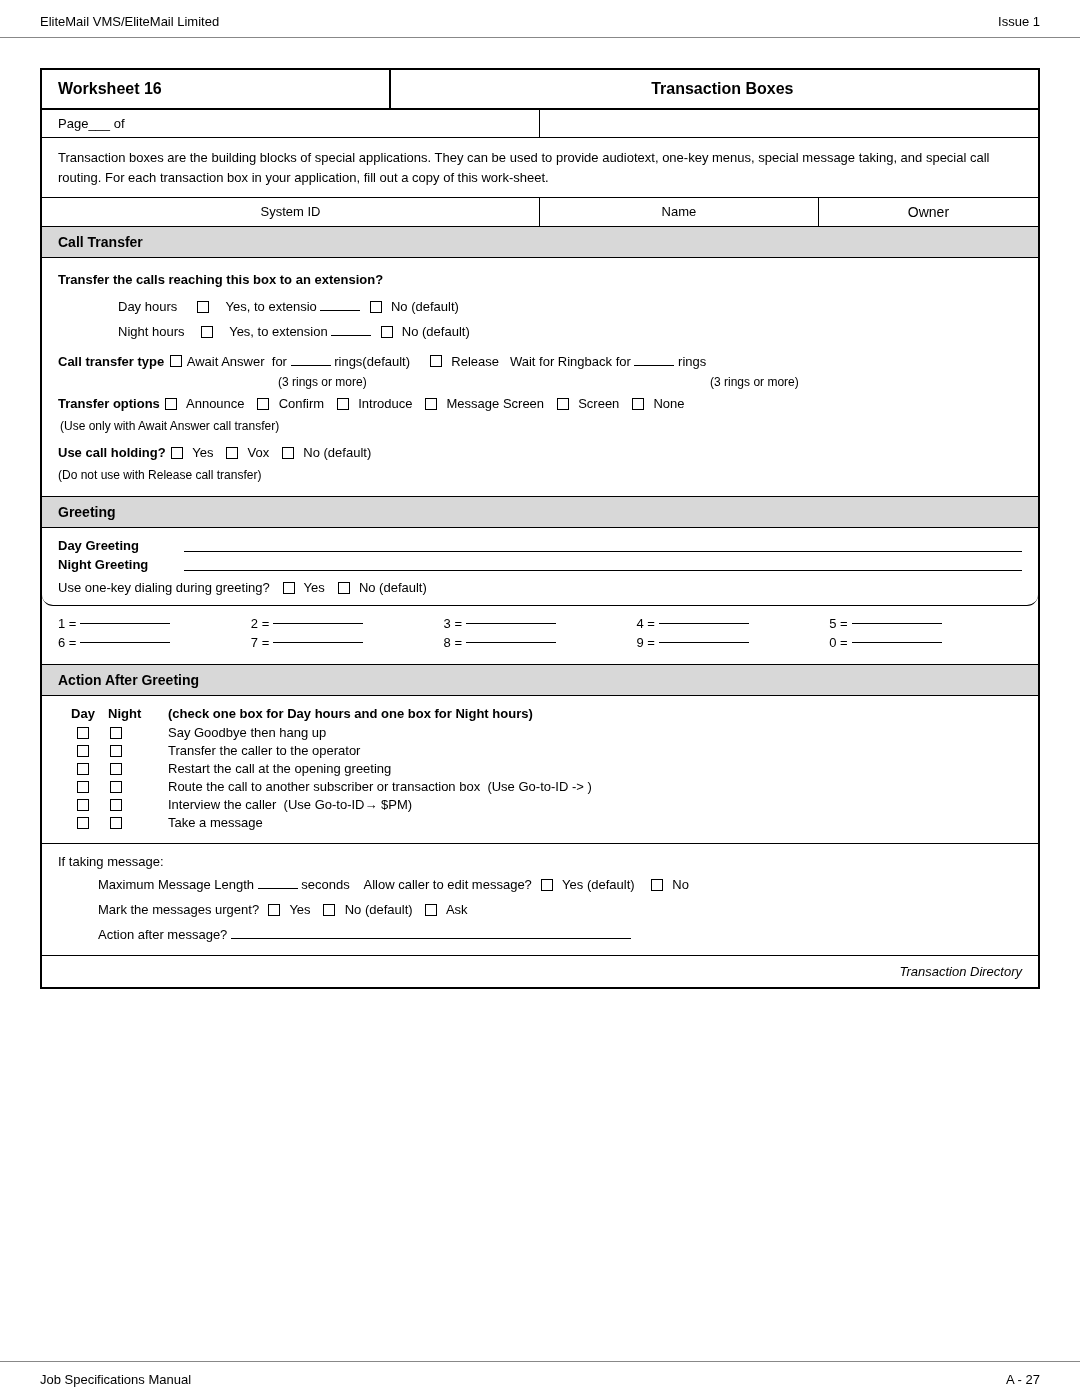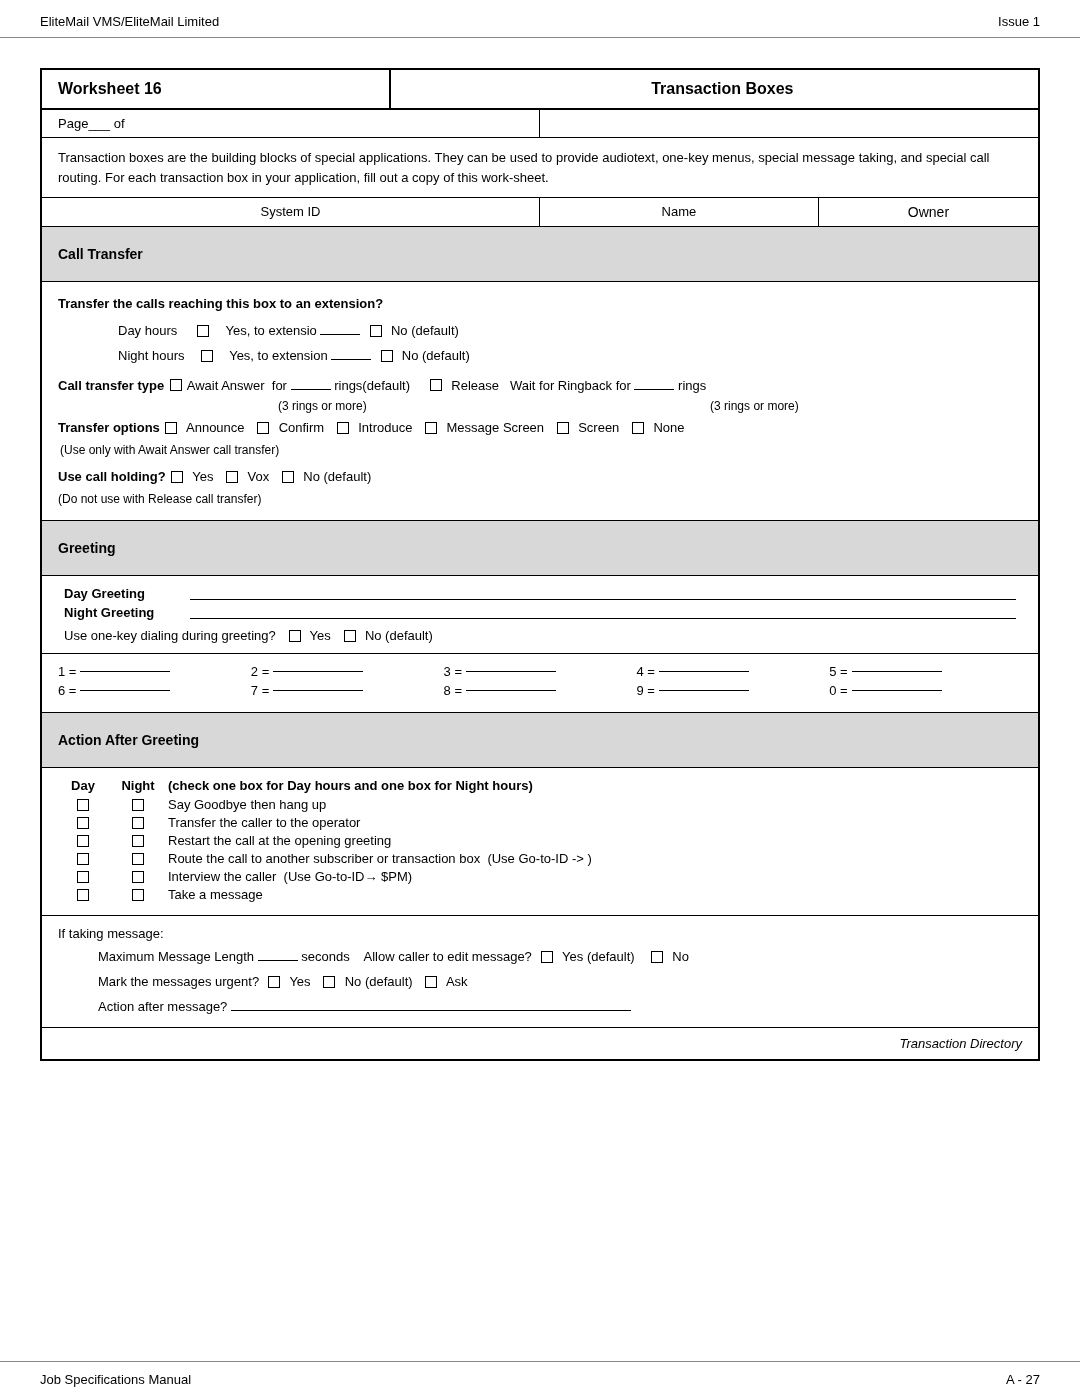--- a/index.html
+++ b/index.html
@@ -108,21 +108,21 @@
     }
 
     .owner-cell {
       flex: 1;
       padding: 6px 16px;
       font-size: 14px;
     }
 
     .section-header {
       background: #d8d8d8;
-      padding: 19px 16px;
+      padding: 7px 16px;
       font-weight: bold;
       font-size: 14px;
       border-bottom: 1px solid #000;
     }
 
     .section-content {
       padding: 10px 16px;
       font-size: 13px;
       line-height: 1.8;
       border-bottom: 1px solid #000;
@@ -145,23 +145,24 @@
       min-width: 40px;
     }
 
     .underline-long {
       display: inline-block;
       border-bottom: 1px solid #000;
       min-width: 120px;
     }
 
     .greeting-section {
-      padding: 10px 22px;
-      font-size: 13px;
-      border-bottom: 1px solid #000;
+      padding: 10px 16px;
+      font-size: 13px;
+      border-bottom: 1px solid #000;
+      border-radius: 11px;
     }
 
     .greeting-line {
       display: flex;
       align-items: center;
       margin-bottom: 4px;
     }
 
     .greeting-label {
       font-weight: bold;
@@ -217,21 +218,20 @@
       margin-bottom: 3px;
     }
 
     .day-col {
       width: 50px;
       text-align: center;
     }
 
     .night-col {
       width: 60px;
-      text-align: center;
     }
 
     .action-text {
       flex: 1;
     }
 
     .action-header-row {
       display: flex;
       font-weight: bold;
       margin-bottom: 4px;

